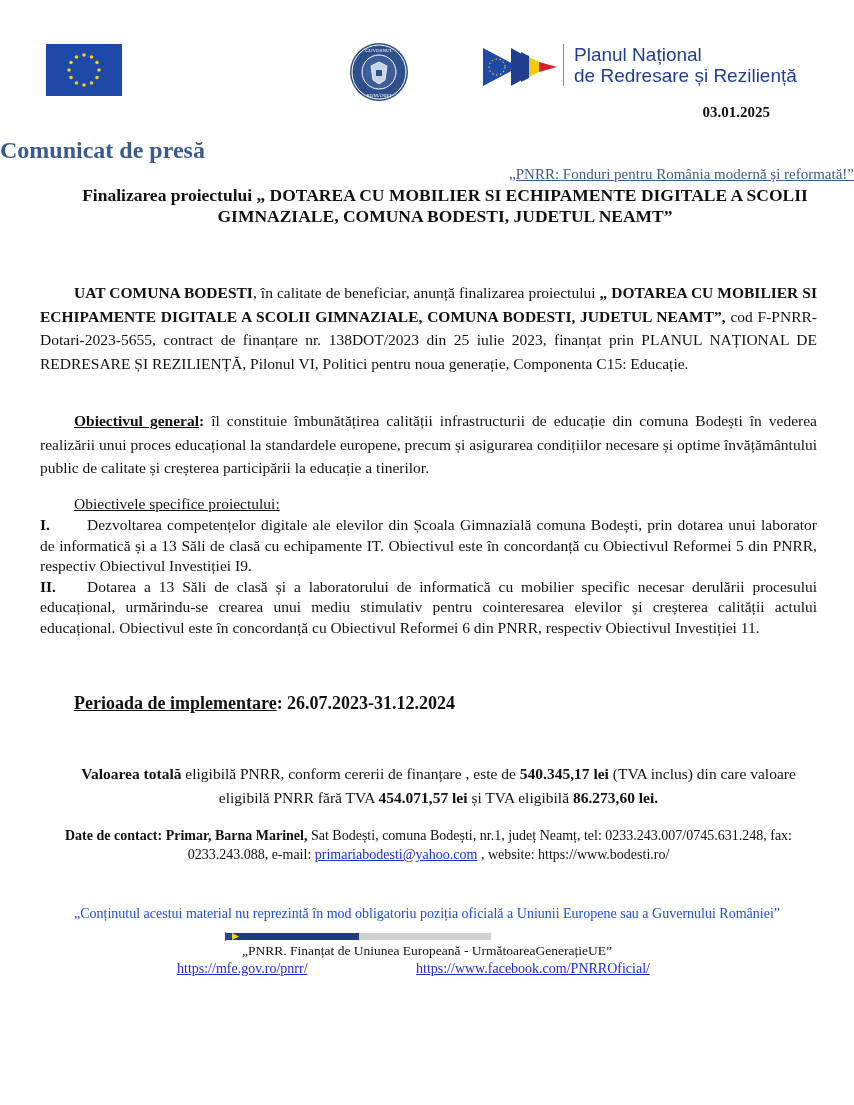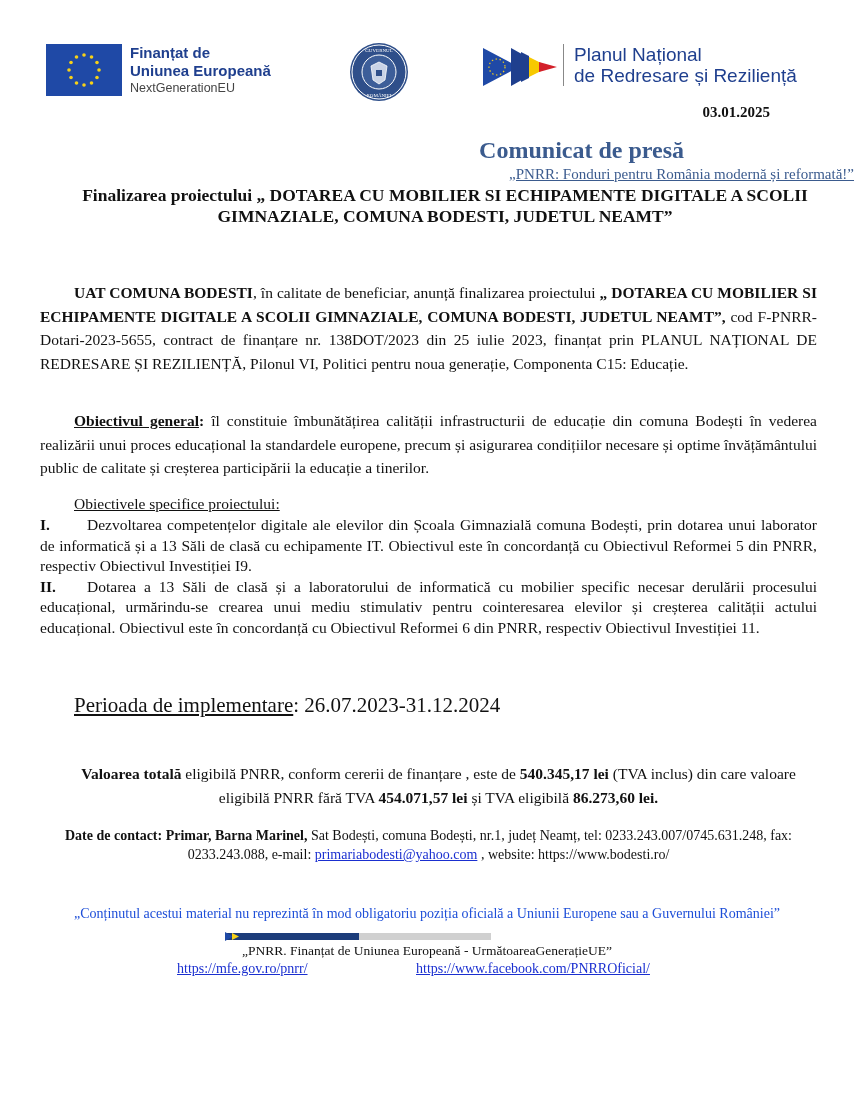--- a/index.html
+++ b/index.html
@@ -16,36 +16,36 @@
   #eu-text .l3 { color:#444; font-size:12.5px; line-height:17px; }
 
   #gov-seal { left:349px; top:42px; width:60px; height:60px; }
 
   #pnrr-logo { left:481px; top:44px; width:340px; height:50px; }
   #pnrr-logo svg { position:absolute; left:0; top:0; }
   #pnrr-text { position:absolute; left:82px; top:0; border-left:1px solid #888; padding-left:10px; font-family:"Liberation Sans", sans-serif; color:#1f3f8e; font-size:19px; line-height:21px; }
 
   #date { right:84px; top:104px; font-weight:bold; font-size:15px; }
 
-  #title { left:0; width:684px; top:137px; text-align:right; color:#3b5b8e; font-weight:bold; font-size:24px; }
+  #title { left:0; width:684px; top:137px; text-align:left; color:#3b5b8e; font-weight:bold; font-size:24px; }
   #subtitle { left:0; width:854px; top:166px; text-align:right; color:#3b5b8e; font-size:15px;text-decoration:underline; }
   #headline { left:80px; width:730px; top:185px; text-align:center; font-weight:bold; font-size:17.5px; line-height:21px; }
 
   .para { left:40px; width:777px; font-size:15.5px; line-height:23.5px; text-align:justify; }
   .indent { text-indent:34px; }
   b { font-weight:bold; }
   u { text-decoration:underline; }
 
   #intro { top:281px; }
   #obj-general { top:409px; }
   #obj-spec-heading { left:74px; top:495px; font-size:15.5px; font-weight:normal; text-decoration:underline; }
   #obj-list { left:40px; width:777px; top:515px; font-size:15.5px; line-height:20.5px; text-align:justify; }
   .obj-item { position:relative; }
   .obj-item .num { font-weight:bold; display:inline-block; width:47px; }
-  #period { left:74px; top:693px; font-size:21px; font-weight:normal; }
+  #period { left:74px; top:693px; font-size:18px; font-weight:bold; }
   #value { left:60px; width:757px; top:762px; text-align:center; font-size:15.5px; line-height:23.5px; }
   #contact { left:40px; width:777px; top:826px; text-align:center; font-size:14px; line-height:19px; }
   a { color:#1a2fd0; text-decoration:underline; }
   #disclaimer { left:0; width:854px; top:906px; text-align:center; color:#1d4ed8; font-size:14px; }
   #footer-bar { left:227px; top:933px; width:264px; height:7px; background:#d0d0d0; }
   #footer-bar .fill { position:absolute; left:0; top:0; height:7px; background:#1c3c7a; }
   #footer-bar .arrow { position:absolute; left:-2px; top:-1px; }
   #footer-line1 { left:0; width:854px; top:943px; text-align:center; font-size:13.5px; }
   #footer-links { left:0; width:854px; top:961px; font-size:14px; }
   #link-mfe { position:absolute; left:177px; }
@@ -63,25 +63,20 @@
         <circle cx="53" cy="26" r="1.8" fill="#f7d117"></circle>
         <circle cx="50.99038105676658" cy="33.5" r="1.8" fill="#f7d117"></circle>
         <circle cx="45.5" cy="38.99038105676658" r="1.8" fill="#f7d117"></circle>
         <circle cx="38" cy="41" r="1.8" fill="#f7d117"></circle>
         <circle cx="30.500000000000004" cy="38.99038105676658" r="1.8" fill="#f7d117"></circle>
         <circle cx="25.009618943233423" cy="33.50000000000001" r="1.8" fill="#f7d117"></circle>
         <circle cx="23" cy="26.000000000000004" r="1.8" fill="#f7d117"></circle>
         <circle cx="25.00961894323342" cy="18.5" r="1.8" fill="#f7d117"></circle>
         <circle cx="30.499999999999993" cy="13.009618943233423" r="1.8" fill="#f7d117"></circle>
       </svg>
-  </div>
-  <div id="eu-text">
-    <div class="l1">Finanțat de</div>
-    <div class="l2">Uniunea Europeană</div>
-    <div class="l3">NextGenerationEU</div>
   </div>
 </div>
 
 <div id="gov-seal" class="abs">
   <svg width="60" height="60" viewBox="0 0 60 60">
     <circle cx="30" cy="30" r="29" fill="#2f4f8a"></circle>
     <circle cx="30" cy="30" r="27" fill="none" stroke="#fff" stroke-width="1"></circle>
     <circle cx="30" cy="30" r="17" fill="#3d5e99" stroke="#fff" stroke-width="1"></circle>
     <path d="M22 24 L30 20 L38 24 L36 38 L30 42 L24 38 Z" fill="#c9d3e6" stroke="#fff" stroke-width="0.8"></path>
     <path d="M27 28 h6 v6 h-6 z" fill="#2f4f8a"></path>

